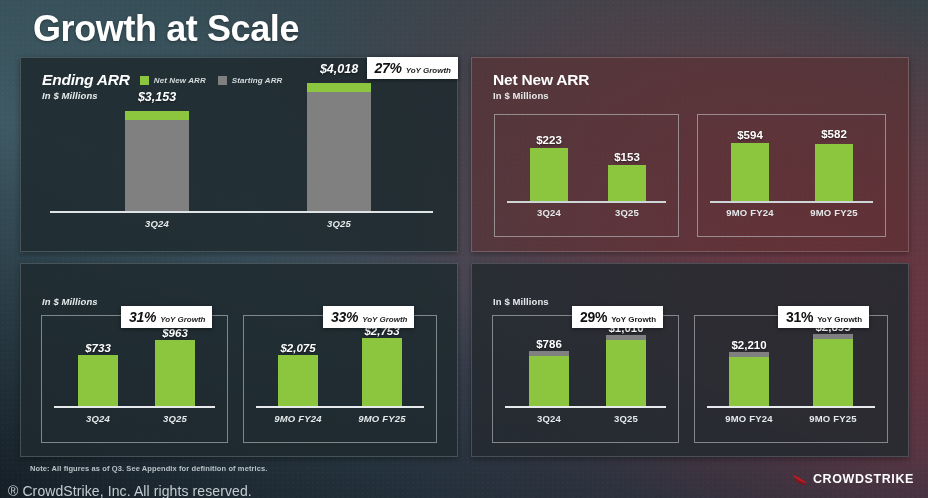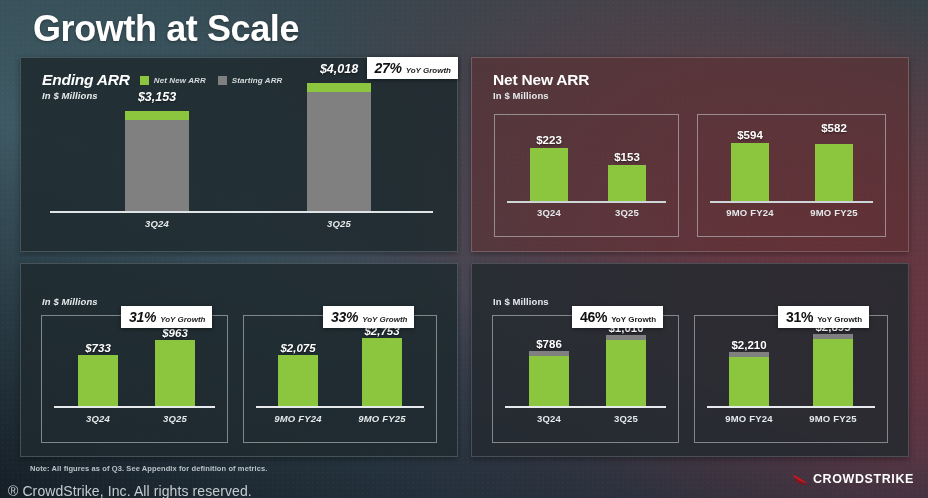--- a/index.html
+++ b/index.html
@@ -166,21 +166,21 @@
 
   <div class="group" style="left:225px; top:56px; width:189px; height:123px;">
     <div class="plot">
       <div class="axis" style="left:12px; right:12px; bottom:33px; height:2px; background:#cfd6d8;"></div>
 
       <div class="bar" style="left:33px; width:38px; height:58px; bottom:35px; background:#8CC63E;"></div>
       <div class="vlabel small" style="left:12px; width:80px; bottom:95px;">$594</div>
       <div class="clabel" style="left:8px; width:88px; bottom:18px;">9MO FY24</div>
 
       <div class="bar" style="left:117px; width:38px; height:57px; bottom:35px; background:#8CC63E;"></div>
-      <div class="vlabel small" style="left:96px; width:80px; bottom:102px;text-align:center;">$582</div>
+      <div class="vlabel small" style="left:96px; width:80px; bottom:96px;text-align:center;">$582</div>
       <div class="clabel" style="left:92px; width:88px; bottom:18px;">9MO FY25</div>
     </div>
   </div>
 </div>
 
 <div class="panel dark" id="p-sub">
   <div class="p-sub">In $ Millions</div>
 
   <div class="badge" style="left:100px; top:42px;">
     <span class="pct">31%</span>
@@ -217,21 +217,21 @@
       <div class="vlabel small" style="left:93px; width:90px; bottom:105px;">$2,753</div>
       <div class="clabel" style="left:93px; width:90px; bottom:18px;">9MO FY25</div>
     </div>
   </div>
 </div>
 
 <div class="panel navy" id="p-tot">
   <div class="p-sub">In $ Millions</div>
 
   <div class="badge" style="left:100px; top:42px;">
-    <span class="pct">46%</span>
+    <span class="pct">29%</span>
     <span class="yoy">YoY Growth</span>
   </div>
   <div class="badge" style="left:306px; top:42px;">
     <span class="pct">31%</span>
     <span class="yoy">YoY Growth</span>
   </div>
 
   <div class="group" style="left:20px; top:51px; width:187px; height:128px;">
     <div class="plot">
       <div class="axis" style="left:12px; right:12px; bottom:34px; height:2px; background:#e6eaec;"></div>

